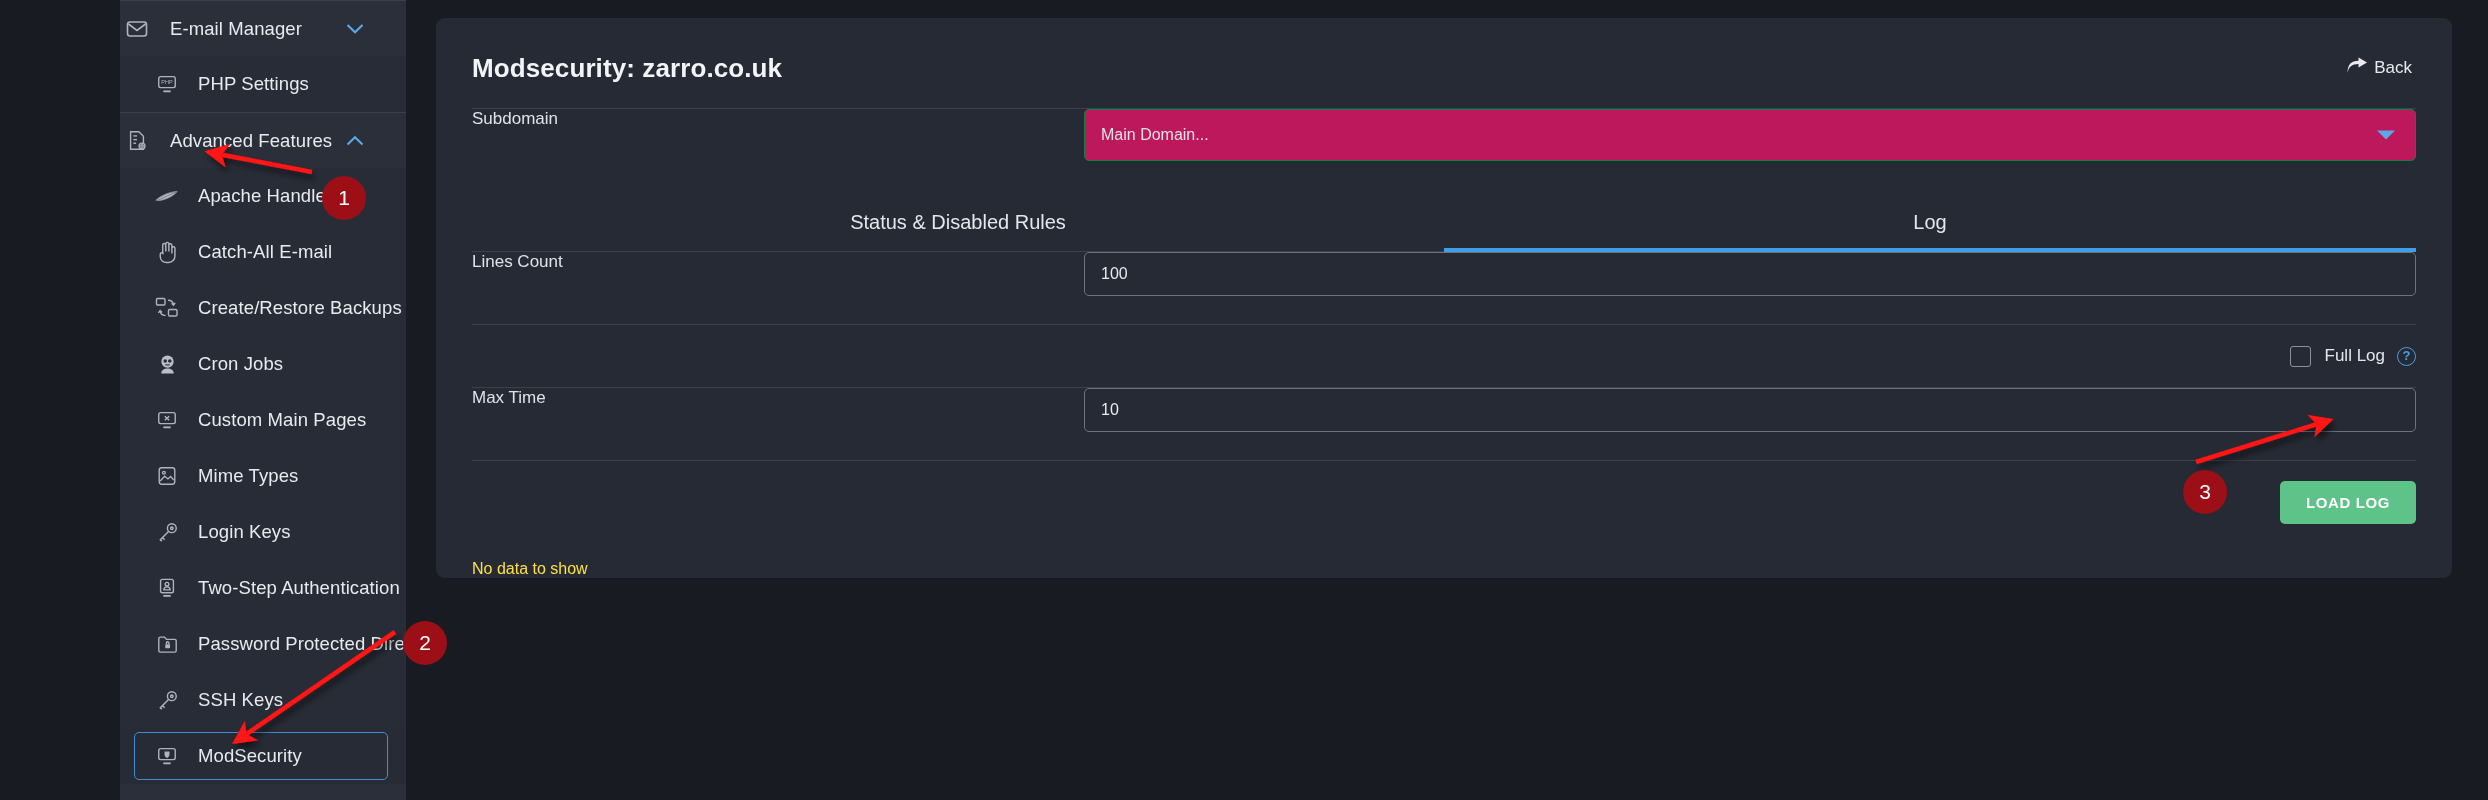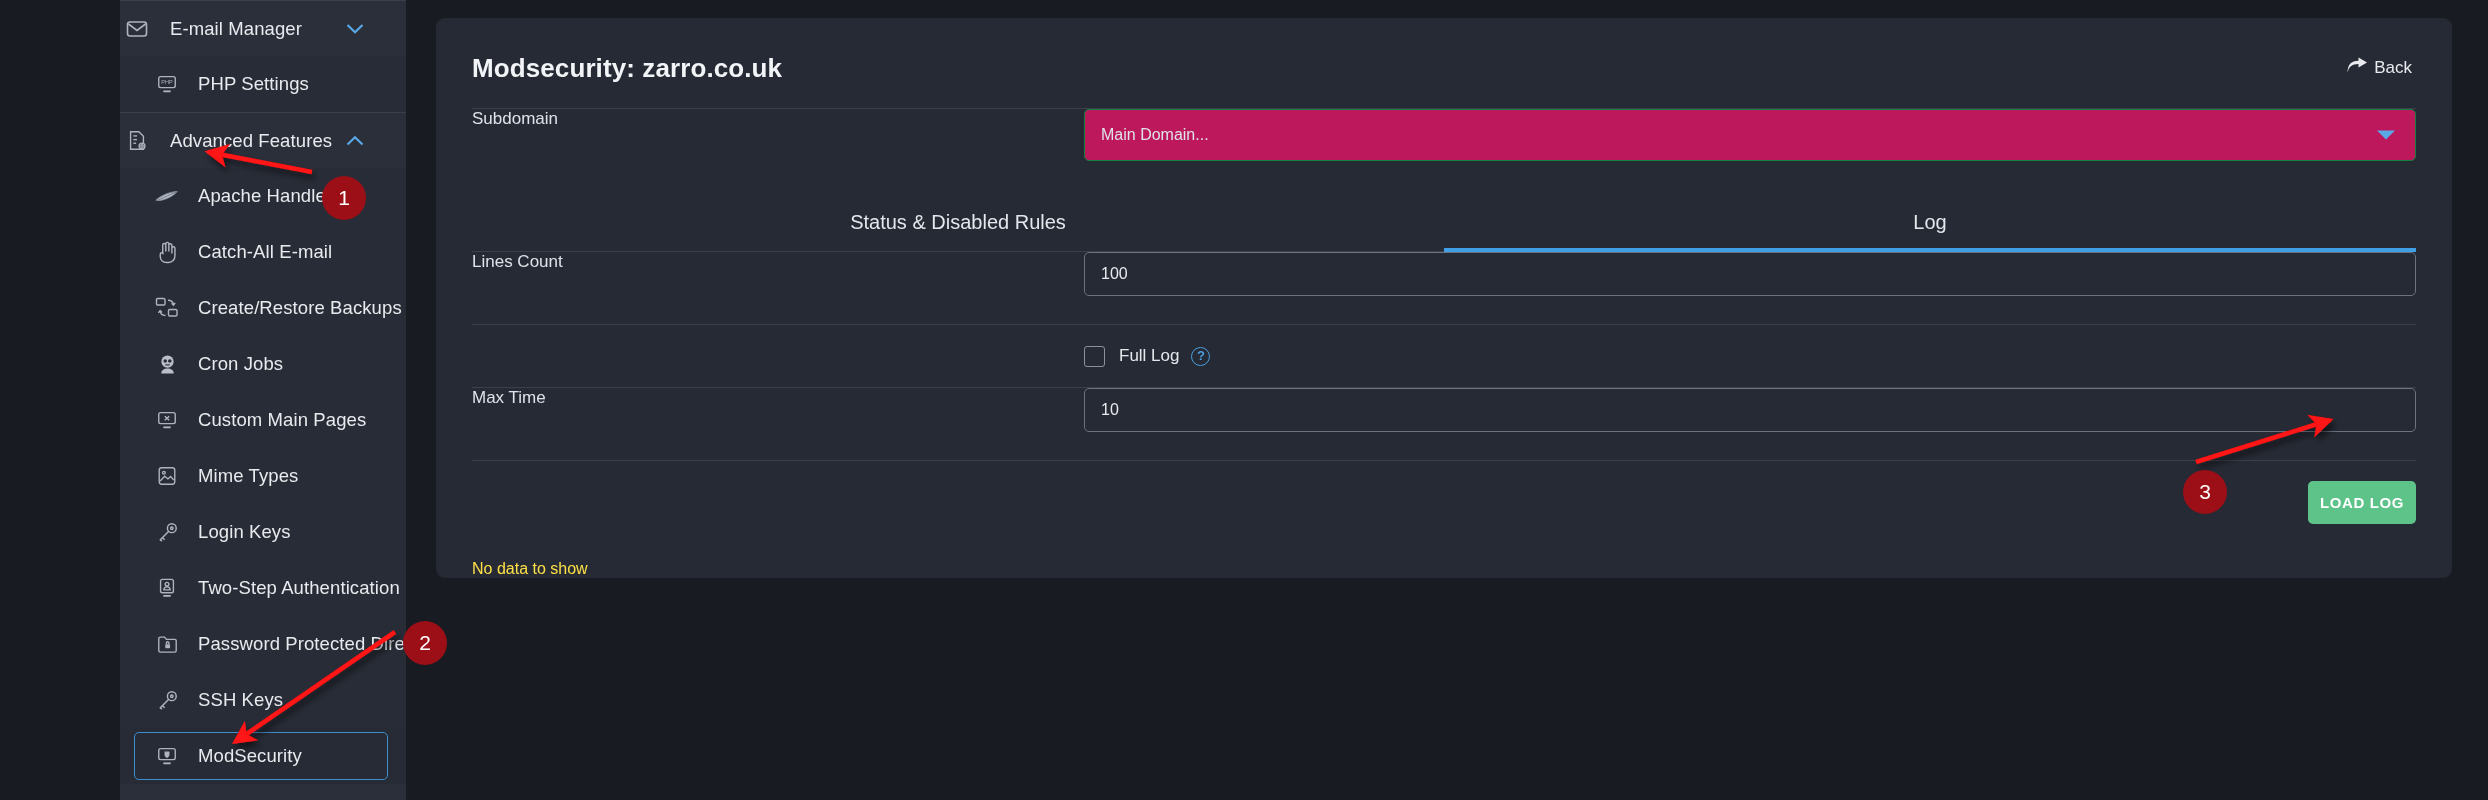--- a/index.html
+++ b/index.html
@@ -148,41 +148,42 @@
     position: absolute; bottom: 0; height: 4px; background: #3fa0e8;
     left: 50%; right: 0;
   }
 
   .row-sep { height: 1px; background: #3b404c; margin: 0 36px; }
 
   .chk-row {
     display: flex; align-items: center;
     padding: 0 36px;
     height: 62px;
+    justify-content: flex-end;
   }
   .chk-spacer { width: 612px; flex: 0 0 612px; }
   .chk-box {
     width: 21px; height: 21px; border: 1px solid #8a909e;
     border-radius: 3px; background: transparent; cursor: pointer;
     flex: 0 0 21px;
   }
   .chk-label { font-size: 17px; color: #e4e7ec; margin-left: 14px; }
   .help-ico {
     width: 19px; height: 19px; border-radius: 50%;
     border: 1.5px solid #4b9fe0; color: #4b9fe0;
     font-size: 13px; line-height: 16px; text-align: center;
     margin-left: 12px; cursor: pointer; font-weight: 700;
   }
 
   .btn-row { display: flex; justify-content: flex-end; padding: 20px 36px 0 36px; }
   .btn-green {
     background: #5dc389; color: #ffffff;
     border: none; border-radius: 5px;
     font-size: 15px; font-weight: 700; letter-spacing: .6px;
-    padding: 13px 12px; cursor: pointer;
+    padding: 13px 26px; cursor: pointer;
     font-family: "Liberation Sans", sans-serif;
   }
   .nodata { padding: 36px 36px 0 36px; font-size: 16px; color: #fde047; }
 
   
   .anno { position: absolute; left: 0; top: 0; width: 2488px; height: 800px; pointer-events: none; z-index: 50; }
   .badge {
     position: absolute;
     width: 44px; height: 44px; border-radius: 50%;
     background: #9c0f16;

